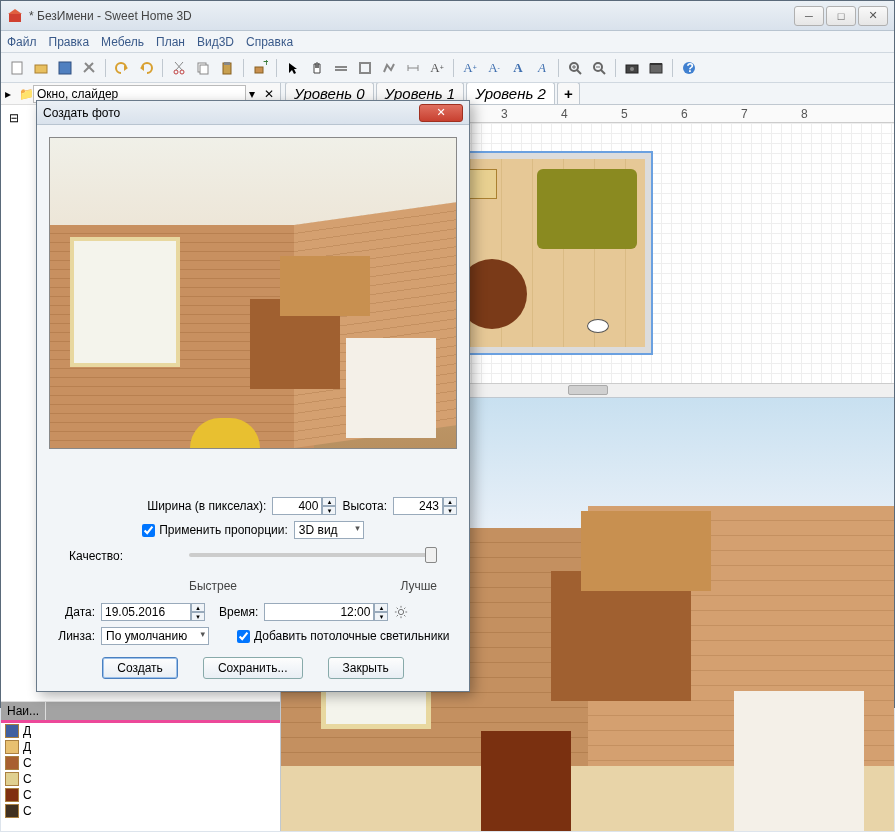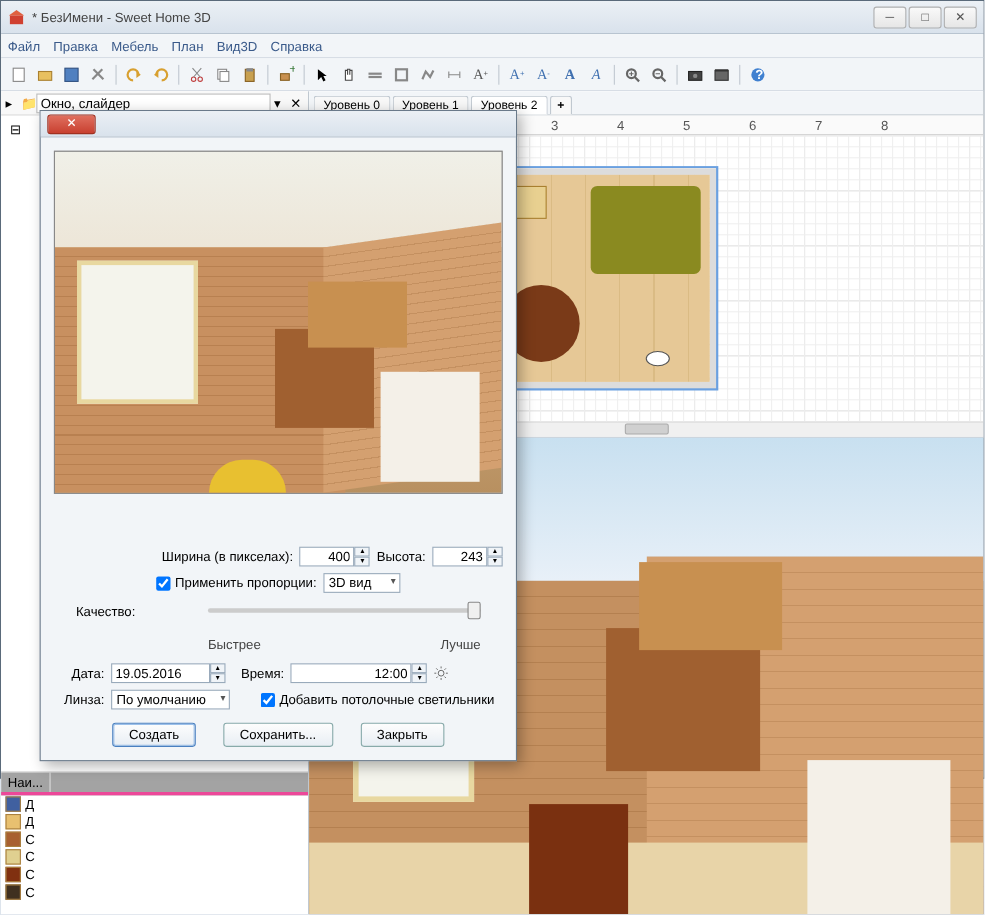--- a/index.html
+++ b/index.html
@@ -31,21 +31,21 @@
 .catalog-header .sx { width: 14px; text-align: center; margin-left: 4px; }
 .catalog-body { flex: 1; padding: 6px; overflow: auto; }
 .furniture-list { border-top: 1px solid #ddd; background: #fff; height: 130px; overflow: auto; }
 .furniture-header { display: flex; background: #a3a3a3; border-bottom: 3px solid #ec4899; align-items: flex-end; }
 .furniture-header div { padding: 2px 6px; border-right: 1px solid #ddd; }
 .furniture-row { display: flex; align-items: center; padding: 1px 4px; gap: 4px; }
 .furn-icon { width: 14px; height: 14px; background: #e8c070; border: 1px solid #aa8040; }
 
 .plan-pane { position: relative; flex: 0 0 315px; background: #fff; border-bottom: 1px solid #c0c8d0; overflow: hidden; }
 .tabs-row { height: 22px; background: #f2f5f8; display: flex; align-items: flex-end; padding-left: 4px; border-bottom: 1px solid #c0c8d0; }
-.tab { padding: 2px 8px; background: #f8f8f8; border: 1px solid #c0c8d0; border-bottom: none; border-radius: 3px 3px 0 0; margin-right: 2px; font-size: 11px; }
+.tab { padding: 2px 8px; background: #f8f8f8; border: 1px solid #c0c8d0; border-bottom: none; border-radius: 3px 3px 0 0; margin-right: 2px; font-size: 15px; font-style: italic; }
 .tab.active { background: #fff; }
 .tab.add { padding: 2px 6px; font-weight: bold; }
 .ruler-h { height: 18px; background: #fafafa; border-bottom: 1px solid #ccc; position: relative; font-size: 9px; color: #555; }
 .ruler-h span { position: absolute; top: 2px; }
 .grid-canvas { position: relative; width: 100%; height: 260px; background: #fff;
   background-image: linear-gradient(#eee 1px, transparent 1px), linear-gradient(90deg, #eee 1px, transparent 1px),
                     linear-gradient(#d6d6d6 1px, transparent 1px), linear-gradient(90deg, #d6d6d6 1px, transparent 1px);
   background-size: 10px 10px, 10px 10px, 50px 50px, 50px 50px;
 }
 .room-rect { position: absolute; left: 60px; top: 30px; width: 310px; height: 200px; border: 6px solid #dcdcdc; box-shadow: 0 0 0 2px #6aa0e0; }
@@ -342,20 +342,21 @@
         <div style="position:absolute;left:270px;top:40%;width:140px;height:130px;background:#a06030;"></div>
         <div style="position:absolute;left:300px;top:26%;width:130px;height:80px;background:#c89050;"></div>
         <div style="position:absolute;left:200px;bottom:0;width:90px;height:100px;background:#7a3010;"></div>
         <div style="position:absolute;right:30px;bottom:0;width:130px;height:140px;background:#f4f0e8;"></div>
       </div>
     </div>
   </div>
 
   <div class="dialog">
     <div class="dlg-title">
+      <span>Создать фото</span>
       <div class="dlg-close">✕</div>
     </div>
     <div class="dlg-body">
       <div class="preview-img">
         <div class="preview-sky"></div>
         <div class="preview-wall"></div>
         <div class="preview-wall2"></div>
         <div class="preview-window"></div>
         <div style="position:absolute;left:200px;top:52%;width:90px;height:90px;background:#a06030;"></div>
         <div style="position:absolute;left:230px;top:38%;width:90px;height:60px;background:#c89050;"></div>

